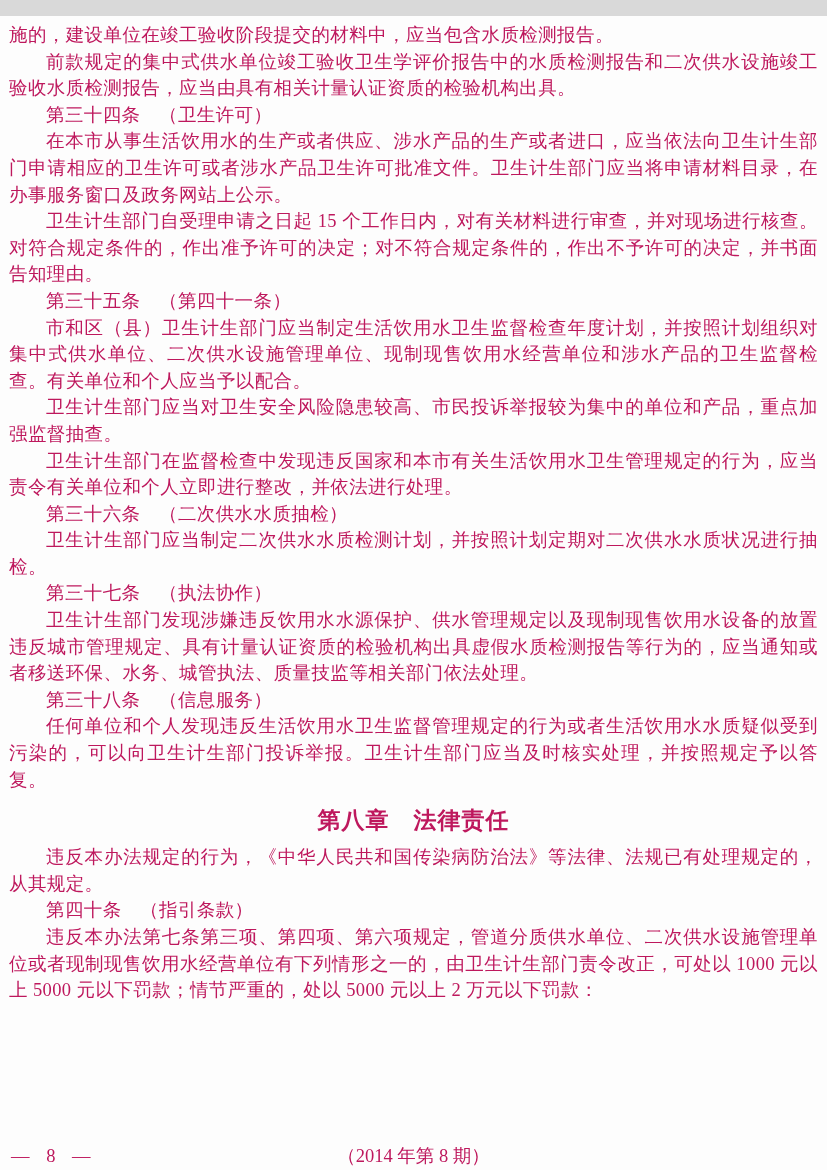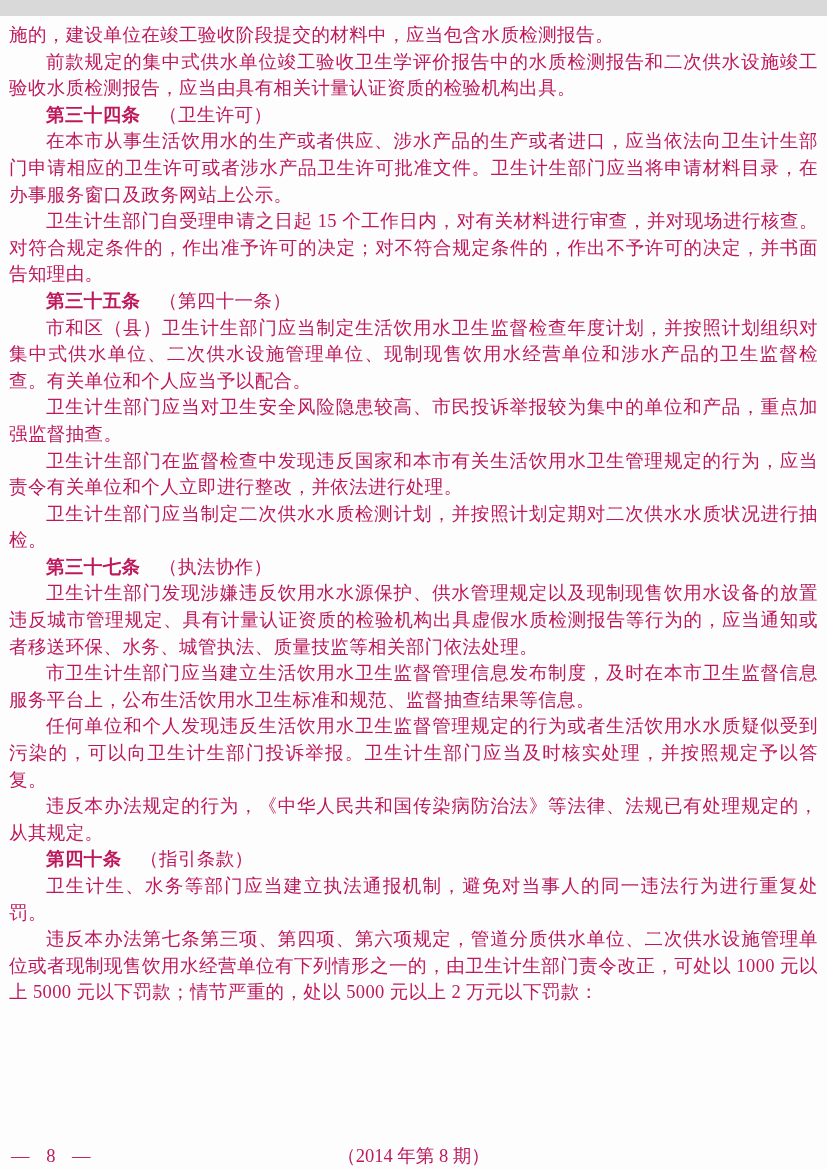--- a/index.html
+++ b/index.html
@@ -20,21 +20,21 @@
   }
   .para {
     margin: 0;
     font-size: 18.5px;
     line-height: 26.6px;
     text-align: justify;
     letter-spacing: 0.4px;
     word-break: break-all;
   }
   .para.indent { text-indent: 2em; }
-  .article .art-num { font-weight: bold; }
+  .article .art-num { font-weight: normal; }
   .article .art-title { margin-left: 1em; }
   .chapter {
     margin: 13px 0 8px 0;
     font-size: 23px;
     line-height: 30px;
     font-weight: bold;
     text-align: center;
     letter-spacing: 1px;
   }
   .doc-footer {
@@ -64,28 +64,29 @@
   <main class="doc-body" id="doc-body">
       <p class="para">施的，建设单位在竣工验收阶段提交的材料中，应当包含水质检测报告。</p>
       <p class="para indent">前款规定的集中式供水单位竣工验收卫生学评价报告中的水质检测报告和二次供水设施竣工验收水质检测报告，应当由具有相关计量认证资质的检验机构出具。</p>
       <p class="para indent article"><span class="art-num">第三十四条</span><span class="art-title">（卫生许可）</span></p>
       <p class="para indent">在本市从事生活饮用水的生产或者供应、涉水产品的生产或者进口，应当依法向卫生计生部门申请相应的卫生许可或者涉水产品卫生许可批准文件。卫生计生部门应当将申请材料目录，在办事服务窗口及政务网站上公示。</p>
       <p class="para indent">卫生计生部门自受理申请之日起 15 个工作日内，对有关材料进行审查，并对现场进行核查。对符合规定条件的，作出准予许可的决定；对不符合规定条件的，作出不予许可的决定，并书面告知理由。</p>
       <p class="para indent article"><span class="art-num">第三十五条</span><span class="art-title">（第四十一条）</span></p>
       <p class="para indent">市和区（县）卫生计生部门应当制定生活饮用水卫生监督检查年度计划，并按照计划组织对集中式供水单位、二次供水设施管理单位、现制现售饮用水经营单位和涉水产品的卫生监督检查。有关单位和个人应当予以配合。</p>
       <p class="para indent">卫生计生部门应当对卫生安全风险隐患较高、市民投诉举报较为集中的单位和产品，重点加强监督抽查。</p>
       <p class="para indent">卫生计生部门在监督检查中发现违反国家和本市有关生活饮用水卫生管理规定的行为，应当责令有关单位和个人立即进行整改，并依法进行处理。</p>
+      <p class="para indent article"><span class="art-num">第三十六条</span><span class="art-title">（二次供水水质抽检）</span></p>
       <p class="para indent">卫生计生部门应当制定二次供水水质检测计划，并按照计划定期对二次供水水质状况进行抽检。</p>
       <p class="para indent article"><span class="art-num">第三十七条</span><span class="art-title">（执法协作）</span></p>
       <p class="para indent">卫生计生部门发现涉嫌违反饮用水水源保护、供水管理规定以及现制现售饮用水设备的放置违反城市管理规定、具有计量认证资质的检验机构出具虚假水质检测报告等行为的，应当通知或者移送环保、水务、城管执法、质量技监等相关部门依法处理。</p>
-      <p class="para indent">市卫生计生部门应当建立生活饮用水卫生监督管理信息发布制度，及时在本市卫生监督信息服务平台上，公布生活饮用水卫生标准和规范、监督抽查结果等信息。</p>
+      <p class="para indent article"><span class="art-num">第三十八条</span><span class="art-title">（信息服务）</span></p>
       <p class="para indent">任何单位和个人发现违反生活饮用水卫生监督管理规定的行为或者生活饮用水水质疑似受到污染的，可以向卫生计生部门投诉举报。卫生计生部门应当及时核实处理，并按照规定予以答复。</p>
+      <h2 class="chapter">第八章　法律责任</h2>
       <p class="para indent">违反本办法规定的行为，《中华人民共和国传染病防治法》等法律、法规已有处理规定的，从其规定。</p>
       <p class="para indent article"><span class="art-num">第四十条</span><span class="art-title">（指引条款）</span></p>
-      <p class="para indent">卫生计生、水务等部门应当建立执法通报机制，避免对当事人的同一违法行为进行重复处罚。</p>
       <p class="para indent">违反本办法第七条第三项、第四项、第六项规定，管道分质供水单位、二次供水设施管理单位或者现制现售饮用水经营单位有下列情形之一的，由卫生计生部门责令改正，可处以 1000 元以上 5000 元以下罚款；情节严重的，处以 5000 元以上 2 万元以下罚款：</p>
     </main>
 
   <footer class="doc-footer">
     <span class="footer-page-num">— 8 —</span>
     <span class="footer-issue">（2014 年第 8 期）</span>
   </footer>
 </div>
 
 </body></html>

